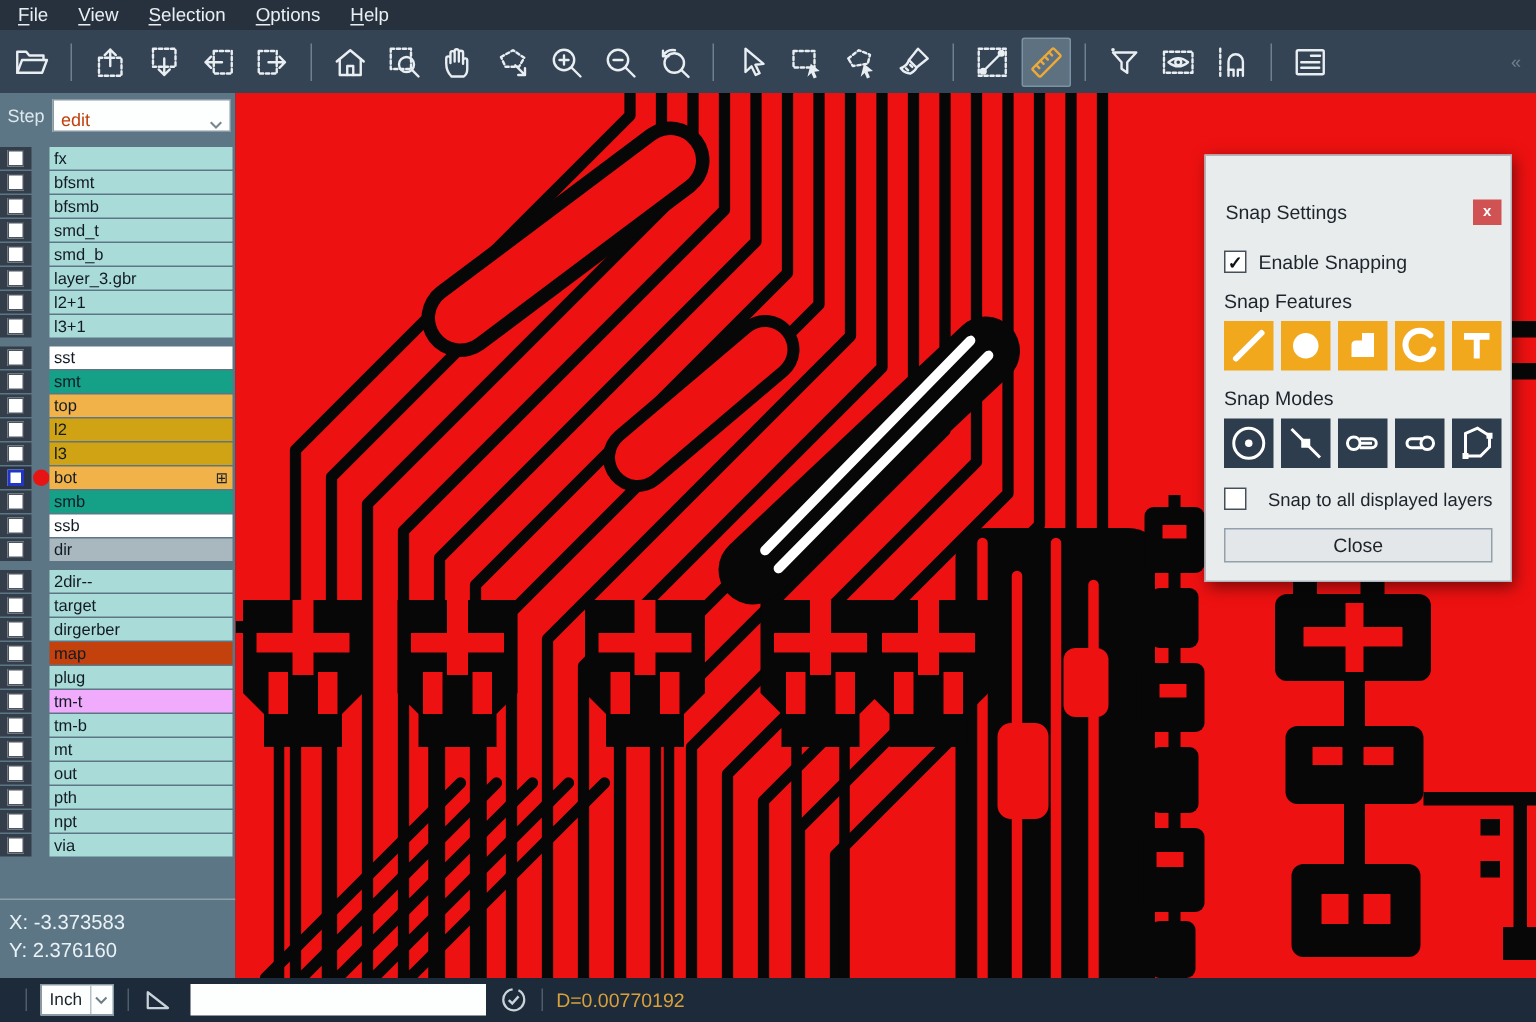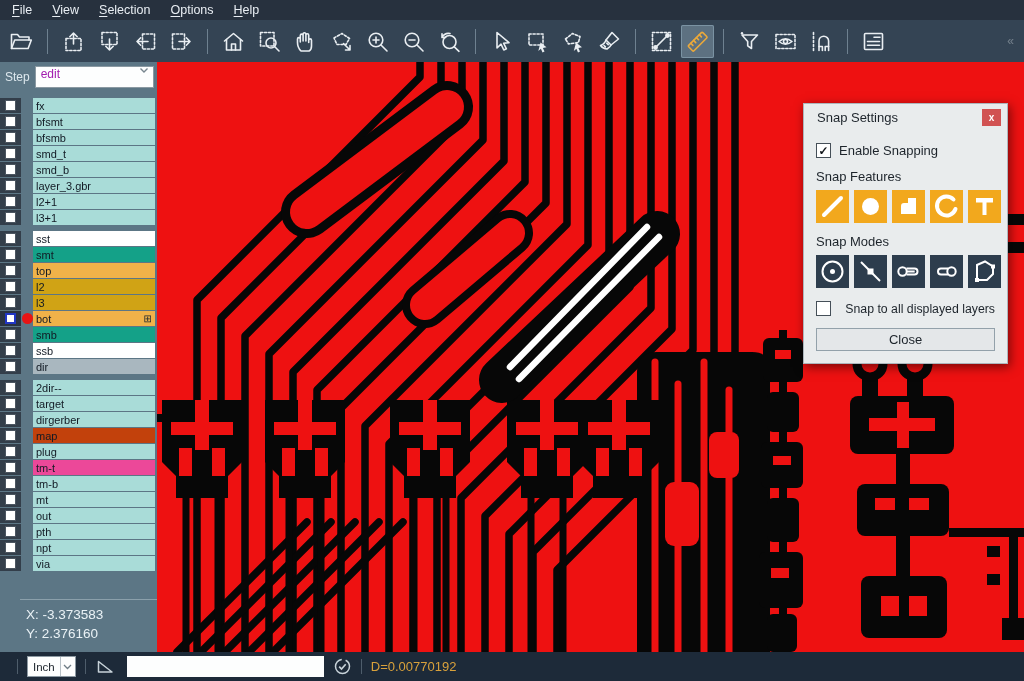--- a/index.html
+++ b/index.html
@@ -20,43 +20,43 @@
   .tsep { width:1px; height:25px; background:#8296a4; opacity:.75; margin:0 6px; flex:none; }
   .collapse { margin-left:auto; color:rgba(233,238,242,.35); font-size:12px; padding-right:6px; }
 
   
   .main { height:590px; display:flex; flex:none; }
 
   
   .sidebar { width:157px; background:#5c7685; display:flex; flex-direction:column; flex:none; }
   .step-row { height:30px; display:flex; align-items:center; padding:0 3px 0 5px; gap:5px; flex:none; }
   .step-label { color:#dde8ee; font-size:12px; }
-  .step-select { flex:1; height:22px; background:#fdfefe; border:1px solid #8a99a2; display:flex; align-items:flex-start; font-size:12px; color:#a21caf; padding-left:5px; }
+  .step-select { flex:1; height:22px; background:#fdfefe; border:1px solid #8a99a2; display:flex; align-items:flex-end; font-size:12px; color:#c2410c; padding-left:5px; }
   .step-select .chev { margin-left:auto; padding-right:4px; color:#78868f; display:flex; }
   .layers { padding-top:6px; }
   .layer-row { height:15px; margin-bottom:1px; display:flex; align-items:stretch; }
   .cbcell { width:21px; background:#333e4a; display:flex; align-items:center; justify-content:center; flex:none; }
   .cb { width:11px; height:11px; background:#fff; border:1.5px solid #4b5560; }
   .layer-row.active .cbcell { background:#2a3342; }
   .layer-row.active .cb { border:2px solid #2136c4; }
   .gapcell { width:12px; flex:none; display:flex; align-items:center; justify-content:center; }
   .dot { width:11px; height:11px; border-radius:50%; background:#e81414; }
   .labelcell { flex:1; margin-right:2px; display:flex; align-items:center; padding-left:3px; font-size:11px; color:#121a24; overflow:hidden; white-space:nowrap; }
   .gridicon { margin-left:auto; padding-right:3px; font-size:10px; color:#1a242e; }
   .group-gap { height:5px; }
   .side-spacer { flex:1; }
-  .coords { border-top:1px solid #8ba0ab; padding:6px 0 8px 6px; color:#eaf2f6; font-size:13.5px; line-height:1.4;margin-left:20px; }
+  .coords { border-top:1px solid #8ba0ab; padding:6px 0 8px 6px; color:#eaf2f6; font-size:13.5px; line-height:1.4; }
 
   
   .canvas { position:relative; width:867px; height:590px; background:#ee1111; overflow:hidden; flex:none; }
   .canvas svg.art { position:absolute; left:0; top:0; }
 
   
   .snap-dialog { position:absolute; left:646px; top:41px; width:205px; background:#e9eced; border:1px solid #adb6bc; box-shadow:2px 3px 10px rgba(0,0,0,.5); color:#1d242b; }
-  .sd-title { height:27px; display:flex; align-items:center; padding-left:13px; font-size:13px; position:relative; }
+  .sd-title { height:27px; display:flex; align-items:center; padding-left:13px; font-size:13px; position:relative;margin-top:24px; }
   .sd-close { position:absolute; top:5px; right:6px; width:19px; height:17px; background:#d15252; color:#fff; font-size:10px; font-weight:bold; display:flex; align-items:center; justify-content:center; }
   .sd-body { padding:4px 12px 12px 12px; }
   .sd-check { display:flex; align-items:center; gap:8px; margin:8px 0 4px 0; font-size:13px; }
   .sd-check.small { font-size:12.3px; margin-top:13px; gap:7px;justify-content:space-between; }
   .sd-box { width:15px; height:15px; background:#fff; border:1.5px solid #454f58; display:flex; align-items:center; justify-content:center; flex:none; }
   .sd-box .tick { font-size:12px; font-weight:bold; color:#101418; line-height:1; }
   .sd-sec { font-size:13px; margin:11px 0 6px 0; }
   .sd-row { display:flex; gap:5px; }
   .sd-btn { width:33px; height:33px; display:flex; align-items:center; justify-content:center; }
   .sd-btn.feature { background:#f2a81d; }
@@ -456,21 +456,21 @@
             <span class="gapcell"></span>
             <span class="labelcell" style="background: rgb(169, 220, 216);">
               <span>plug</span>
             </span>
           </div>
           <div class="layer-row">
             <span class="cbcell">
               <span class="cb"></span>
             </span>
             <span class="gapcell"></span>
-            <span class="labelcell" style="background: #ec4899;">
+            <span class="labelcell" style="background: #f0abfc;">
               <span>tm-t</span>
             </span>
           </div>
           <div class="layer-row">
             <span class="cbcell">
               <span class="cb"></span>
             </span>
             <span class="gapcell"></span>
             <span class="labelcell" style="background: rgb(169, 220, 216);">
               <span>tm-b</span>

